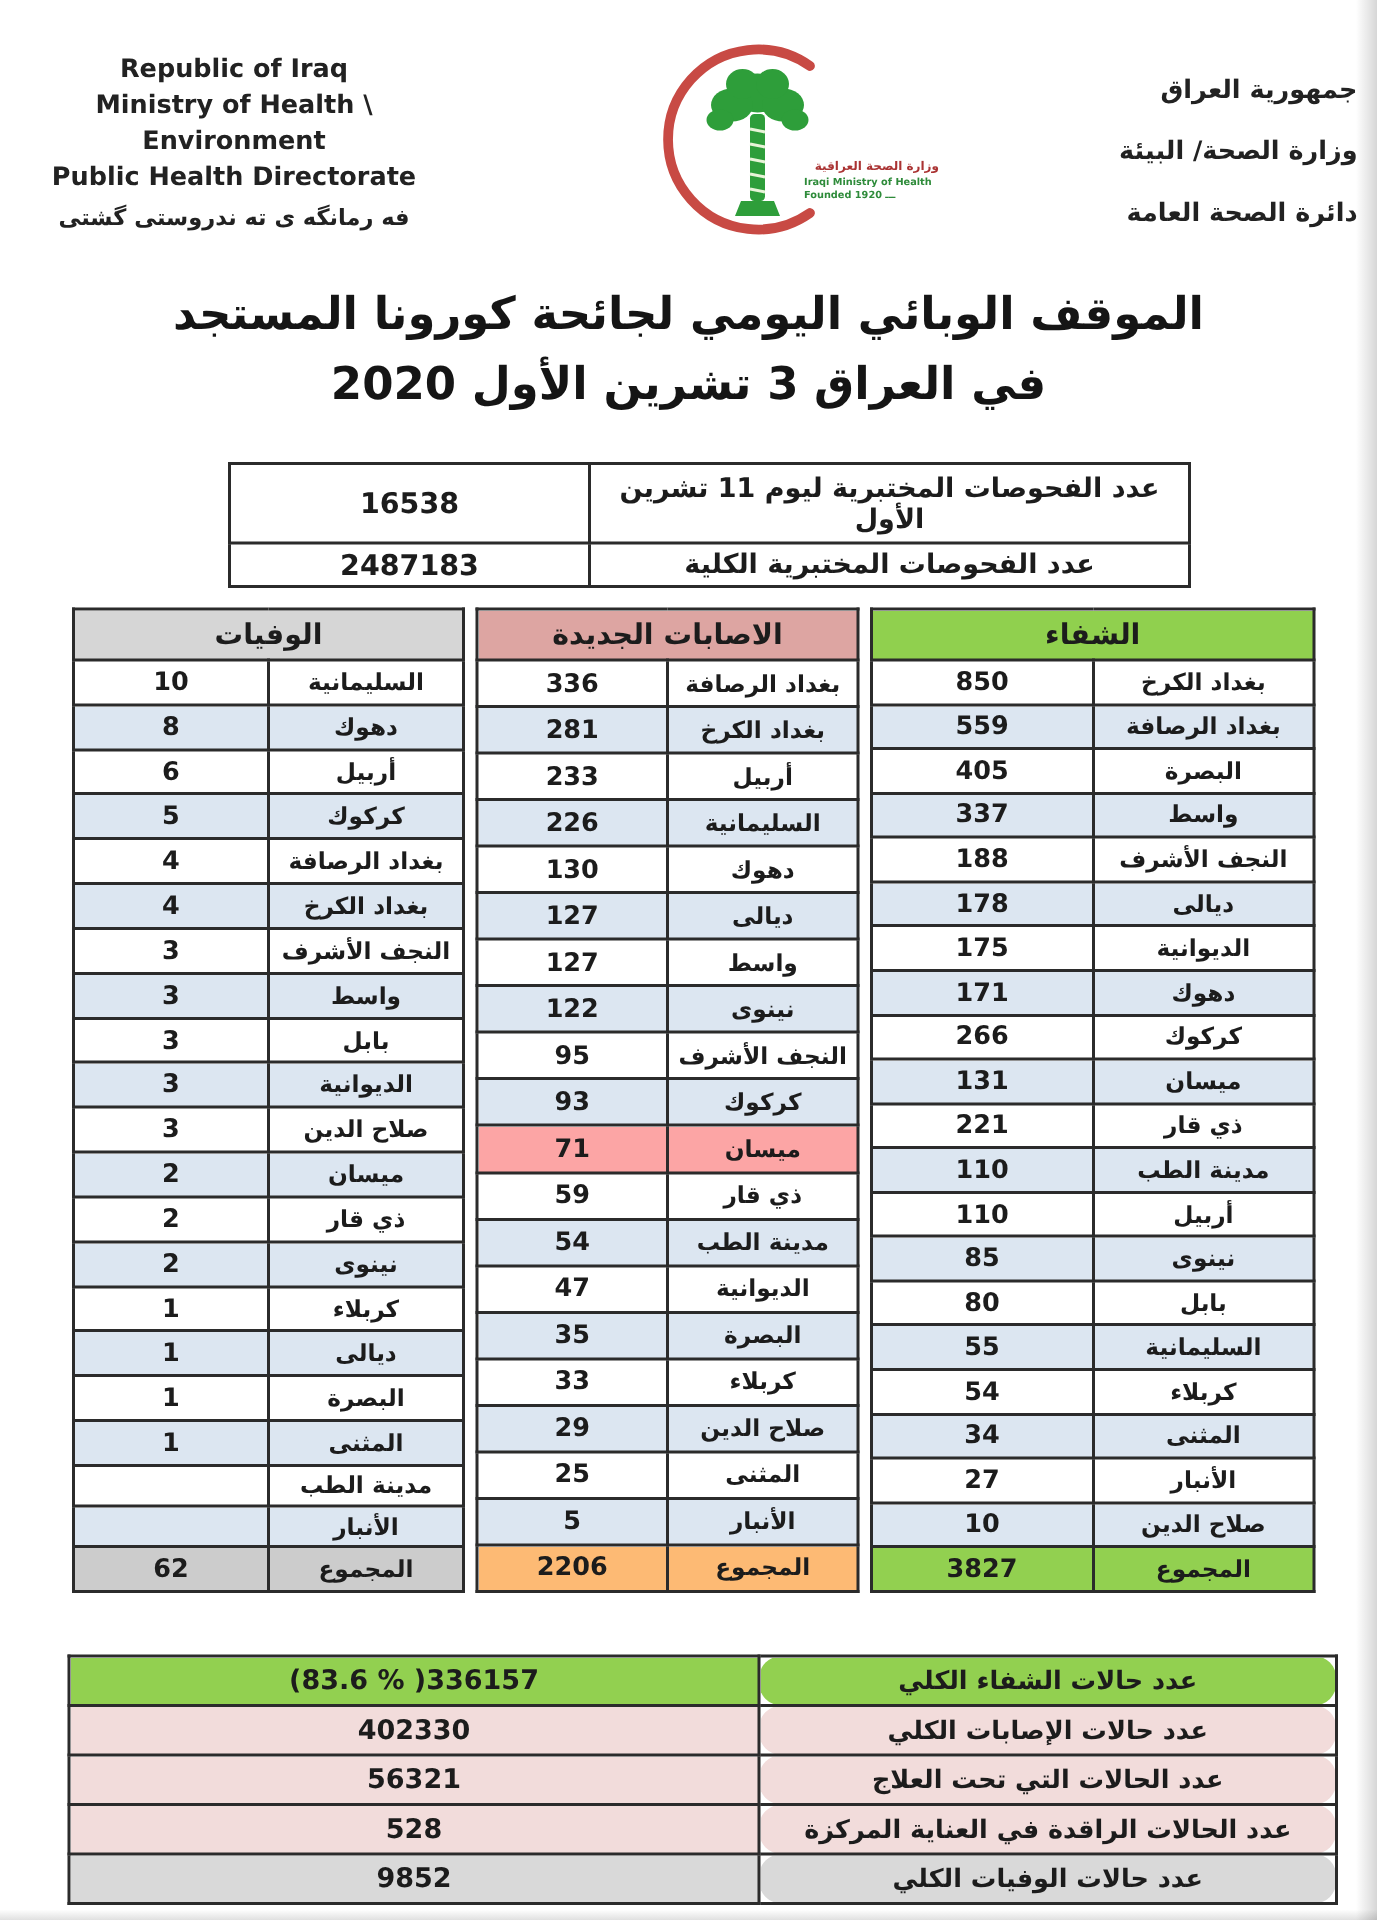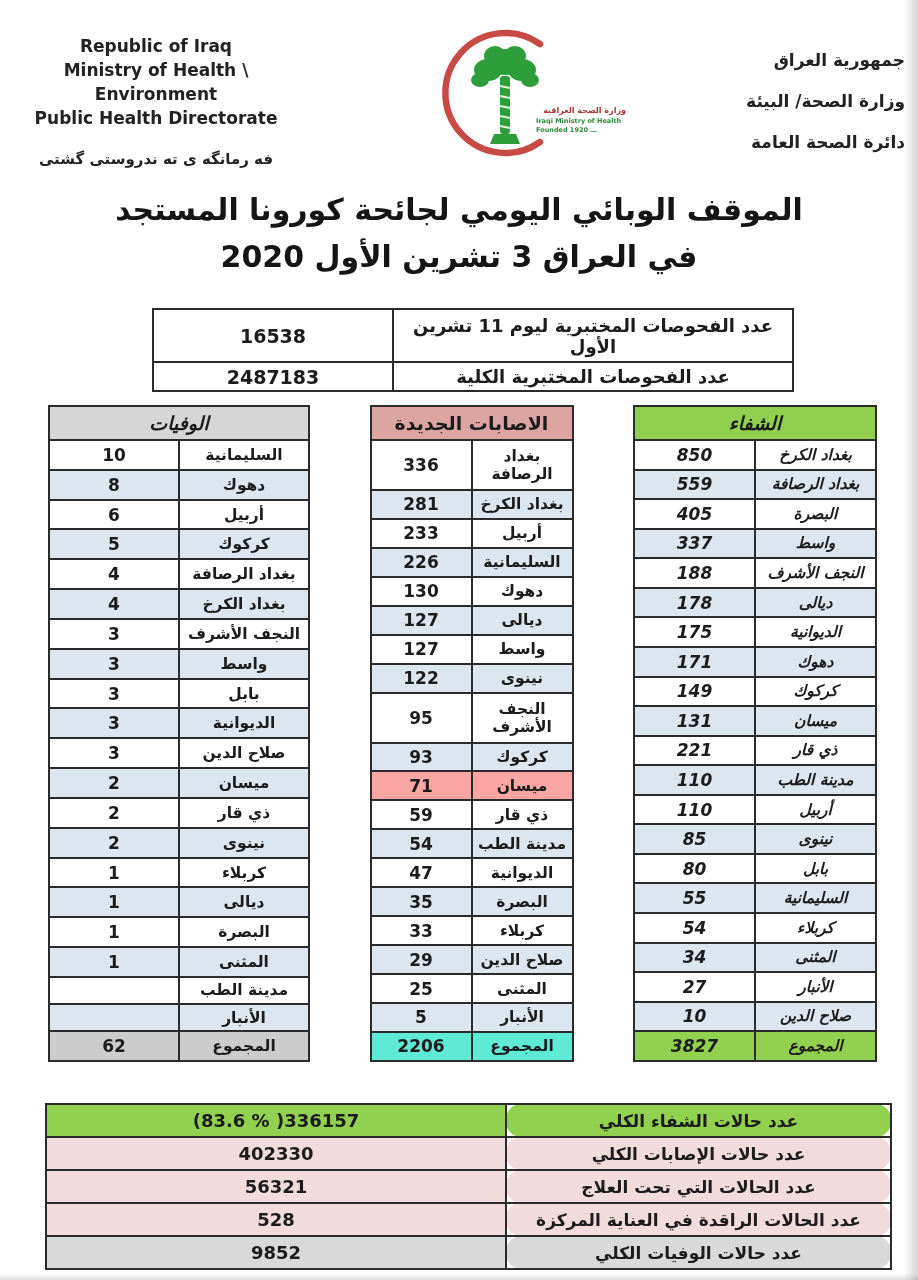--- a/index.html
+++ b/index.html
@@ -14,21 +14,21 @@
     background:linear-gradient(to right, rgba(0,0,0,0), rgba(0,0,0,0.16)); pointer-events:none;
   }
   .page::before {
     content:""; position:absolute; left:0; bottom:0; width:100%; height:7px;
     background:linear-gradient(to bottom, rgba(0,0,0,0), rgba(0,0,0,0.12)); pointer-events:none;
   }
 
   
   .lh-en { position:absolute; left:6px; top:34px; width:300px; text-align:center;
            font-size:17px; line-height:24px; color:#222; }
-  .lh-en .kurdish { font-size:15px; margin-top:17px; }
+  .lh-en .kurdish { font-size:15px; margin-top:3px; }
   .lh-ar { position:absolute; right:13px; top:40px; width:220px; text-align:right;
            font-size:17px; line-height:41px; color:#222; }
   .logo { position:absolute; left:408px; top:14px; width:215px; height:158px; }
   .logo svg { position:absolute; left:0; top:0; }
   .logo-text { position:absolute; left:128px; top:92px; width:90px; line-height:1.35; }
   .logo-text .lt-ar { color:#a33; font-size:8px; }
   .logo-text .lt-en { color:#2e8b3a; font-size:6.5px; }
 
   
   .title { position:absolute; left:0; top:186px; width:100%; text-align:center;
@@ -44,22 +44,22 @@
   .tests .tv { width:238px; }
   .tests .tl { width:398px; font-size:18px; }
 
   
   .gov-wrap { position:absolute; left:48px; top:405px; width:829px; display:flex; justify-content:space-between; }
   .gov-table { height:657px; }
   .gov-table th { font-size:19px; height:32px; }
   .gov-table td.val { font-size:17px; }
   .gov-table td.gov { font-size:15.5px; }
   .t-deaths { width:262px; } .t-deaths .val { width:48px; }
-  .t-new    { width:204px; } .t-new .val { width:70px; }
-  .t-rec    { width:244px;font-style:italic; } .t-rec .val { width:80px; }
+  .t-new    { width:256px; } .t-new .val { width:70px; }
+  .t-rec    { width:297px; } .t-rec .val { width:80px; }
 
   
   .summary { position:absolute; left:45px; top:1103px; width:841px; height:166px; }
   .summary td { font-size:18px; height:31px; }
   .summary .sum-val { width:458px; }
   .summary .sum-label { width:383px; font-size:17px;border-radius:15px; }
   .summary .pct { }
 </style>
 </head>
 <body>
@@ -125,21 +125,21 @@
         <td class="tv">2487183</td>
         <td class="tl" dir="rtl">عدد الفحوصات المختبرية الكلية</td>
       </tr>
     </tbody>
   </table>
 
   <div class="gov-wrap">
     <table class="gov-table t-deaths">
       <thead>
         <tr>
-          <th colspan="2" dir="rtl" style="background: rgb(214, 214, 214); font-style: italic;">الوفيات</th>
+          <th colspan="2" dir="rtl" style="background: rgb(214, 214, 214);">الوفيات</th>
         </tr>
       </thead>
       <tbody>
           <tr>
             <td class="val">10</td>
             <td class="gov" dir="rtl">السليمانية</td>
           </tr>
           <tr style="background: rgb(220, 230, 241);">
             <td class="val">8</td>
             <td class="gov" dir="rtl">دهوك</td>
@@ -299,21 +299,21 @@
             <td class="gov" dir="rtl">صلاح الدين</td>
           </tr>
           <tr>
             <td class="val">25</td>
             <td class="gov" dir="rtl">المثنى</td>
           </tr>
           <tr style="background: rgb(220, 230, 241);">
             <td class="val">5</td>
             <td class="gov" dir="rtl">الأنبار</td>
           </tr>
-          <tr style="background: #5eead4; border-radius: 14px;">
+          <tr style="background: #fdba74; border-radius: 14px;">
             <td class="val">2206</td>
             <td class="gov" dir="rtl">المجموع</td>
           </tr>
         </tbody>
     </table>
 
     <table class="gov-table t-rec">
       <thead>
         <tr>
           <th colspan="2" dir="rtl" style="background: rgb(144, 208, 78);">الشفاء</th>
@@ -346,21 +346,21 @@
           </tr>
           <tr>
             <td class="val">175</td>
             <td class="gov" dir="rtl">الديوانية</td>
           </tr>
           <tr style="background: rgb(220, 230, 241);">
             <td class="val">171</td>
             <td class="gov" dir="rtl">دهوك</td>
           </tr>
           <tr>
-            <td class="val">149</td>
+            <td class="val">266</td>
             <td class="gov" dir="rtl">كركوك</td>
           </tr>
           <tr style="background: rgb(220, 230, 241);">
             <td class="val">131</td>
             <td class="gov" dir="rtl">ميسان</td>
           </tr>
           <tr>
             <td class="val">221</td>
             <td class="gov" dir="rtl">ذي قار</td>
           </tr>

